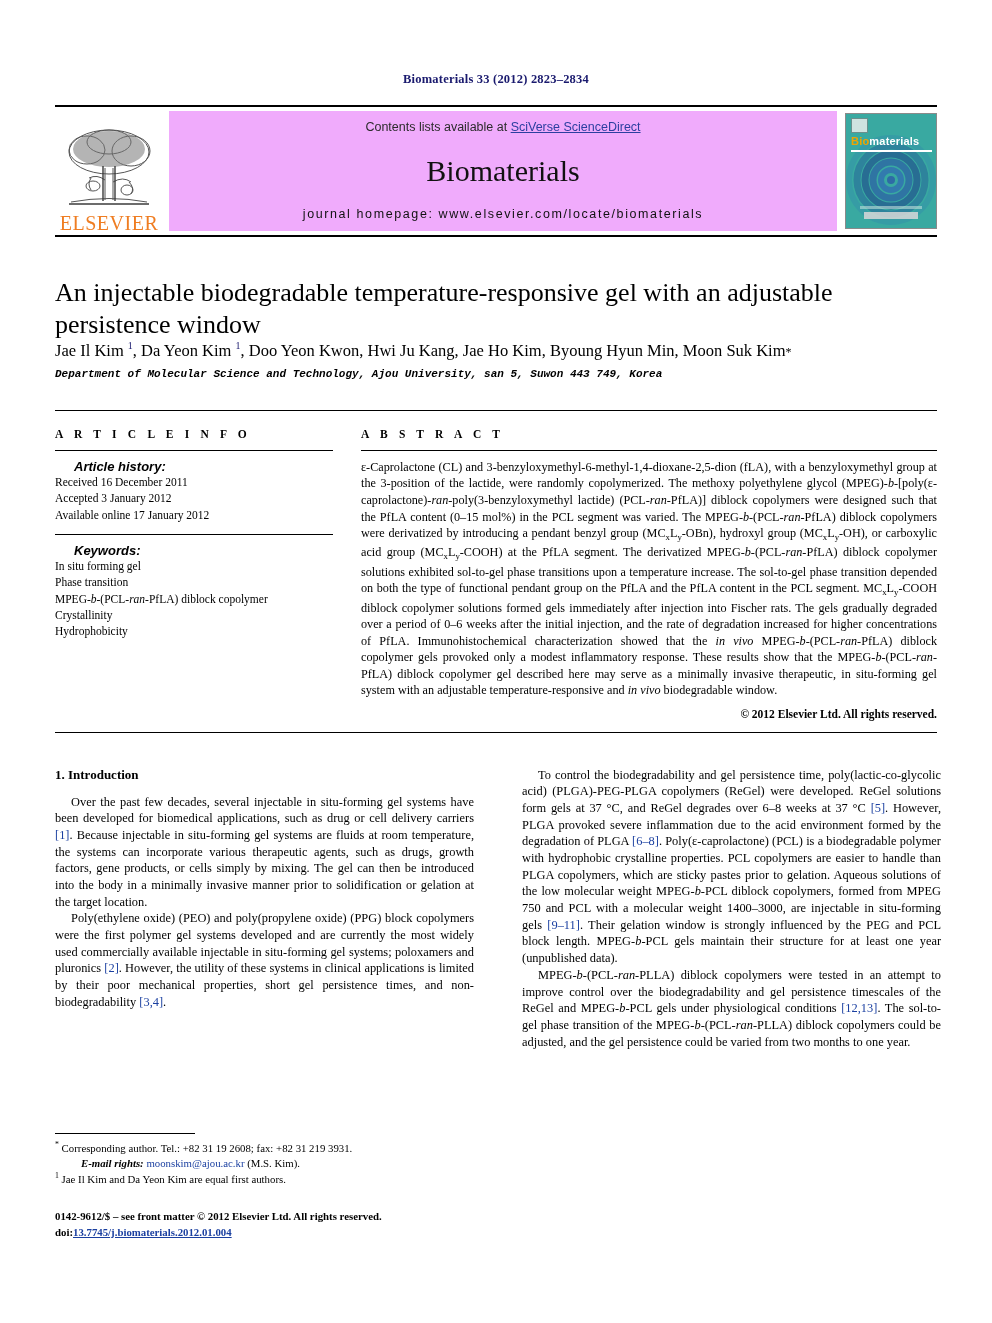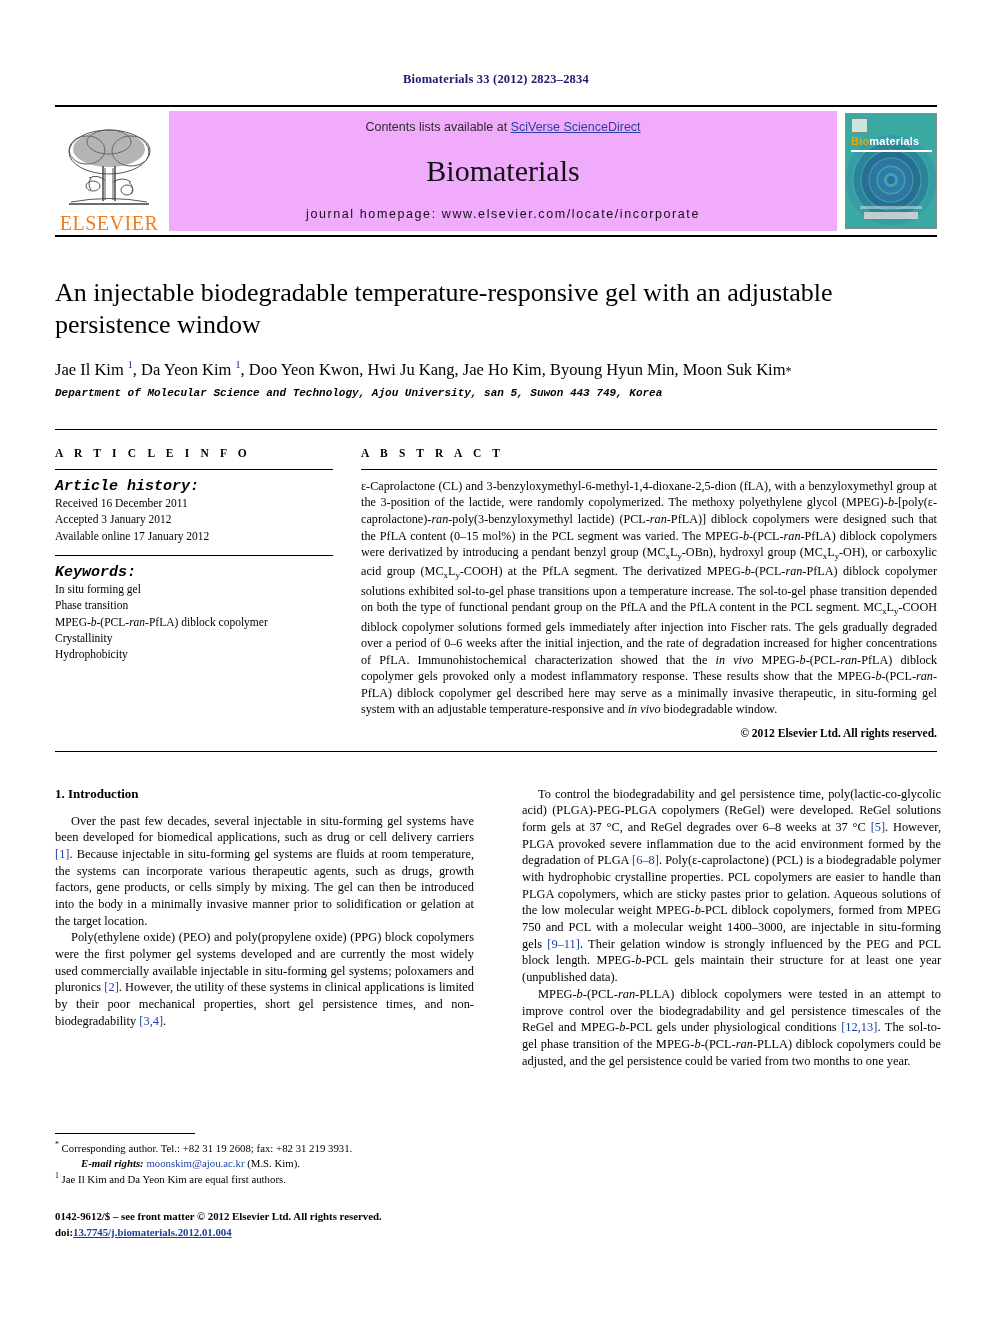--- a/index.html
+++ b/index.html
@@ -145,21 +145,20 @@
   .title-block { margin-top: 40px; }
   .article-title {
     font-family: "Liberation Serif", serif;
     font-size: 26px;
     line-height: 1.22;
     font-weight: normal;
     margin: 0;
     color: #000;
   }
   .authors {
-    margin-top: 19px;
     font-family: "Liberation Serif", serif;
     font-size: 16.5px;
     color: #000;
   }
   .authors sup { font-size: 10px; color:#1a1a6e; }
   .authors .star { font-size: 12px; }
   .affiliation {
     margin-top: 7px;
     font-family: Liberation Mono, monospace;
     font-style: italic;
@@ -184,24 +183,25 @@
     font-size: 11.5px;
     letter-spacing: 4.2px;
     color: #000;
   }
   .rule {
     border-top: 1.6px solid #000;
     margin: 10px 0 8px 0;
   }
   .rule-thin { border-top: 1.2px solid #000; margin: 11px 0 8px 0; }
   .info-label {
-    font-family: Liberation Mono, monospace;
+    font-family: Liberation Sans, sans-serif;
     font-style: italic;
     font-weight: bold;
-    font-size: 15px;
+    font-size: 13px;
+    margin-left: 19px;
   }
   .info-line {
     font-family: Liberation Serif, serif;
     font-size: 11.5px;
     line-height: 1.42;
   }
   .abstract-body {
     font-family: "Liberation Serif", serif;
     font-size: 12.2px;
     line-height: 1.355;
@@ -314,21 +314,21 @@
         </g>
       </svg>
       <div class="elsevier-word">ELSEVIER</div>
     </div>
 
     <div class="center-band">
       <div class="contents-line">
         <span>Contents lists available at </span><a class="sd-link" href="#">SciVerse ScienceDirect</a>
       </div>
       <div class="journal-name">Biomaterials</div>
-      <div class="homepage-line">journal homepage: www.elsevier.com/locate/incorporate</div>
+      <div class="homepage-line">journal homepage: www.elsevier.com/locate/biomaterials</div>
     </div>
 
     <div class="cover-thumb">
       <svg class="cover-rings" width="90" height="116" viewBox="0 0 90 116">
         <rect x="0" y="0" width="90" height="116" fill="#39a9a1"></rect>
         <g opacity="0.95">
           <circle cx="45" cy="66" r="34" fill="none" stroke="#1e4f96" stroke-width="7" opacity="0.45"></circle>
           <circle cx="45" cy="66" r="26" fill="none" stroke="#1c3f88" stroke-width="7" opacity="0.6"></circle>
           <circle cx="45" cy="66" r="18" fill="none" stroke="#2a55a5" stroke-width="7" opacity="0.65"></circle>
           <circle cx="45" cy="66" r="10" fill="none" stroke="#2f63b5" stroke-width="6" opacity="0.7"></circle>

